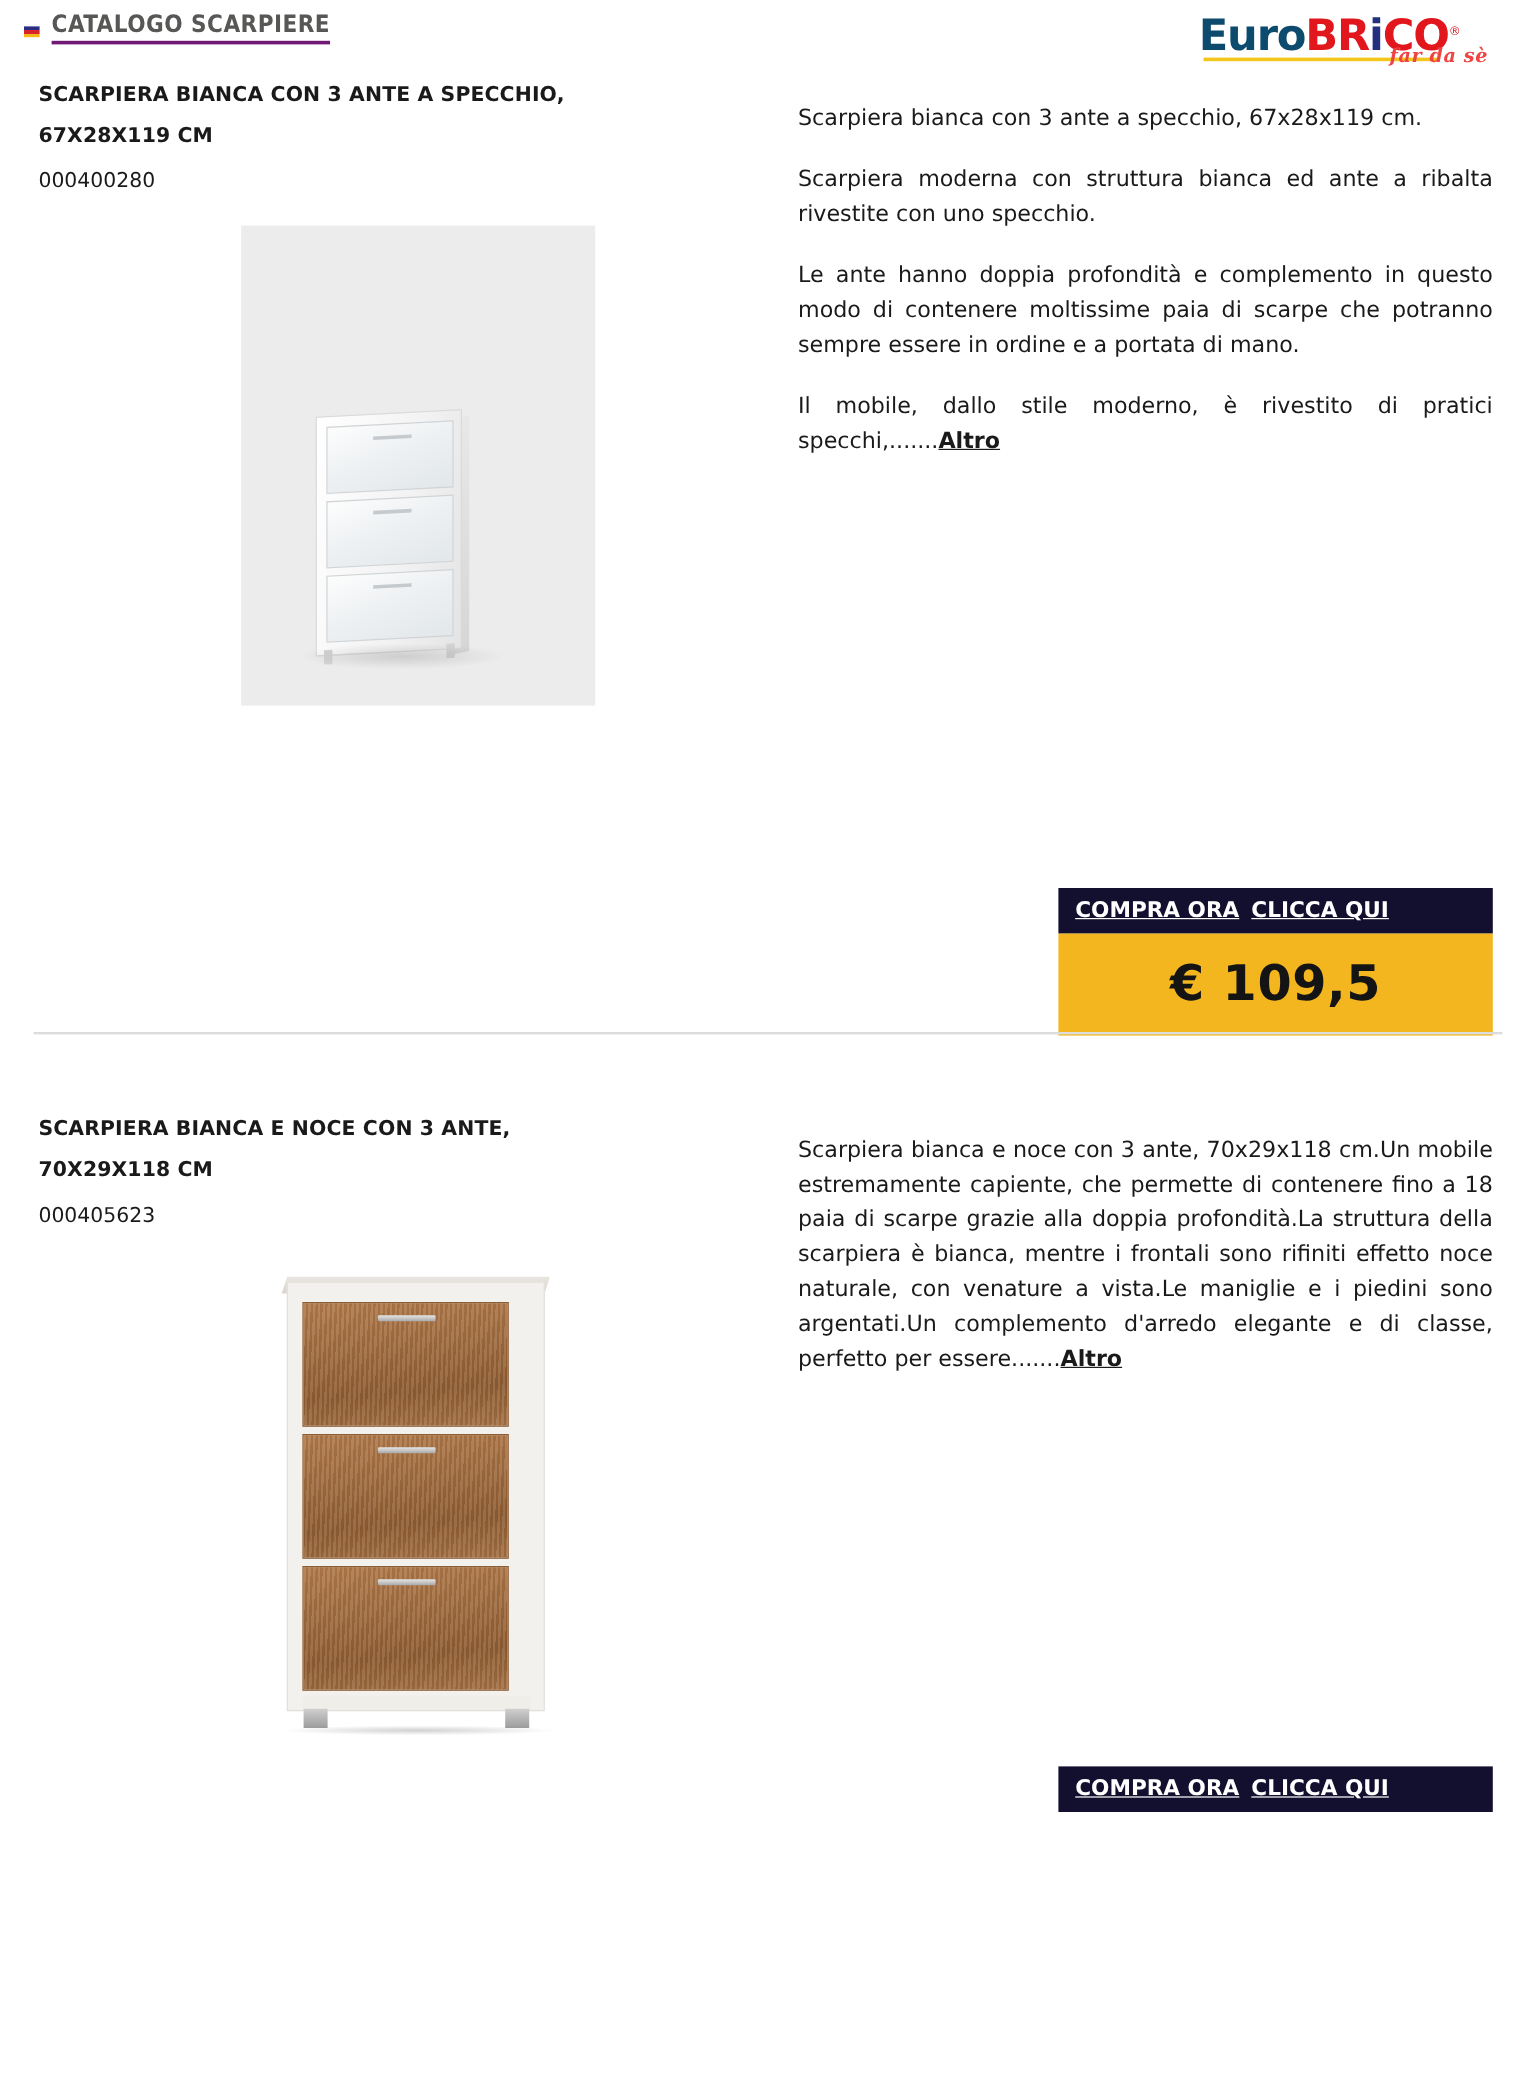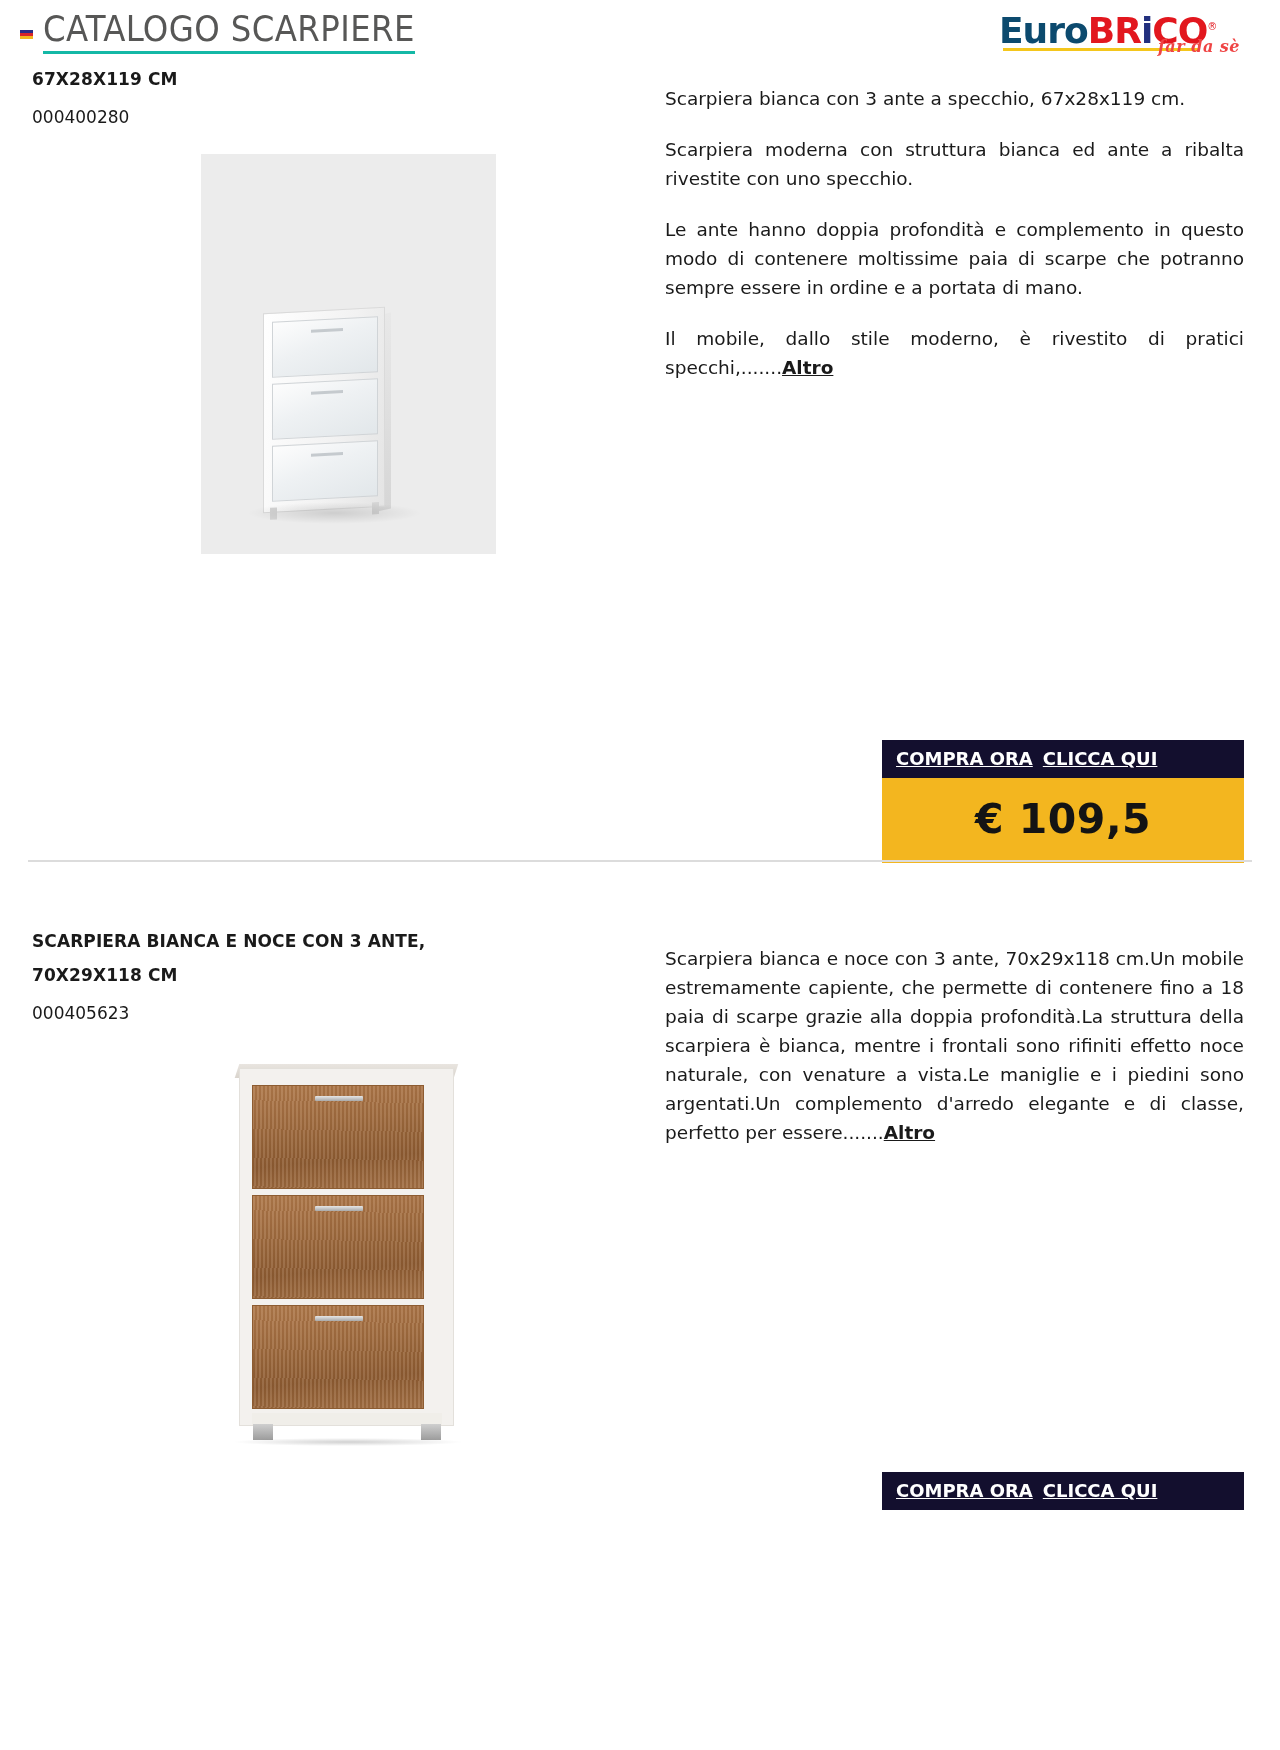--- a/index.html
+++ b/index.html
@@ -20,23 +20,23 @@
     position:relative;
   }
   .hdr-left{ display:flex; align-items:center; gap:10px; margin-top:4px;}
   .hdr-bullet{
     width:13px;height:9px;display:block;
     background:linear-gradient(#2b2b84 0 33%, #d8232a 33% 66%, #f3b61f 66% 100%);
     margin-top:6px;
   }
   .hdr-title{
     font-family:"DejaVu Sans Condensed","Liberation Sans", sans-serif;
-    font-size:36px; font-weight:normal; letter-spacing:.4px;
+    font-size:20px; font-weight:bold; letter-spacing:.4px;
     color:#575756;
-    border-bottom:3px solid #14b8a6;
+    border-bottom:3px solid #701a75;
     padding-bottom:3px;
     line-height:1.05;
   }
   .hdr-right{ margin-left:auto; padding-top:2px; }
 
   
   .logo{ position:relative; width:245px; height:52px; }
   .logo-word{
     font-family:"DejaVu Sans","Liberation Sans", sans-serif;
     font-weight:bold; font-size:36px; letter-spacing:-1px;
@@ -215,20 +215,21 @@
       <div class="logo-bar"></div>
       <div class="logo-tag">far da sè</div>
     </div>
   </div>
 </div>
 
 <div class="product" style="height:840px;">
   <div class="prod-grid">
     <div class="col-left">
       <div class="prod-title">
+        <div>SCARPIERA BIANCA CON 3 ANTE A SPECCHIO,</div>
         <div>67X28X119 CM</div>
       </div>
       <div class="prod-code">000400280</div>
 
       <div class="prod-img-wrap">
         <div class="shoe-a">
           <div class="sa-side"></div>
           <div class="sa-body">
             <div class="sa-door sa-d1">
                 <span class="sa-handle"></span>

